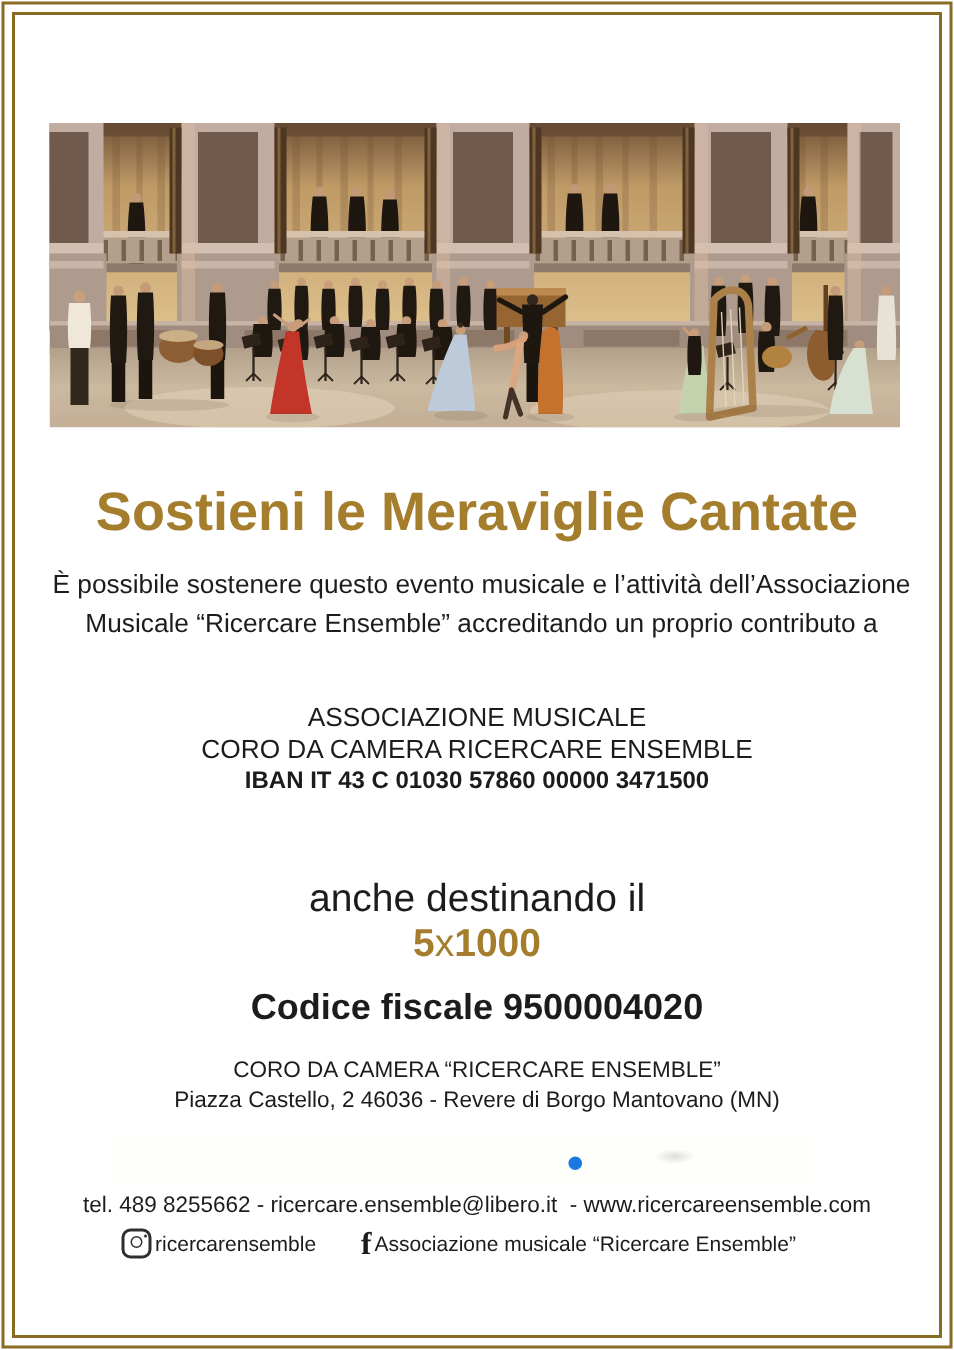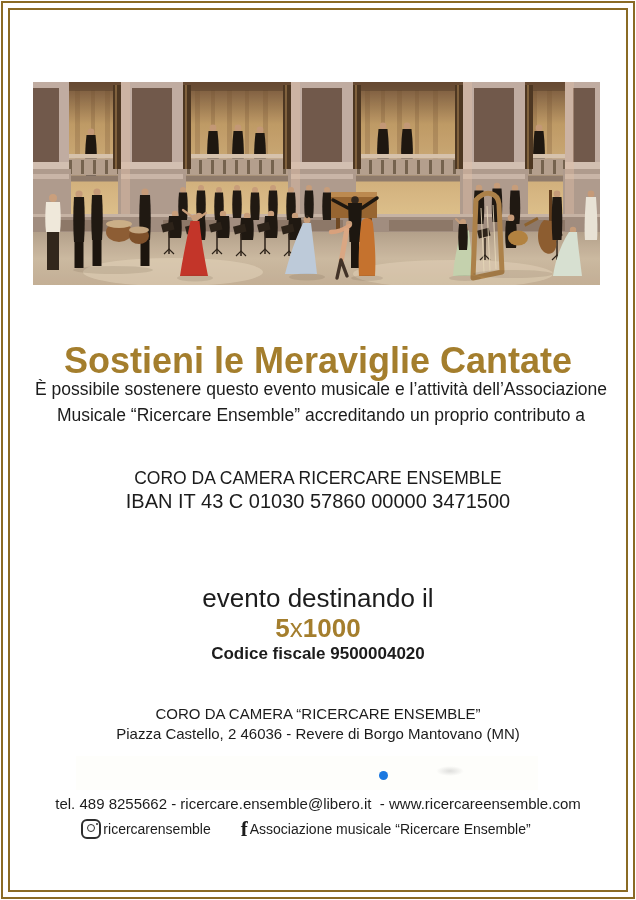--- a/index.html
+++ b/index.html
@@ -9,35 +9,35 @@
     color:var(--text,#1c1c1c); overflow:hidden;
   }
   .frame-outer { position:absolute; inset:1px; border:2px solid var(--border-gold,#8a6b24); pointer-events:none; }
   .frame-inner { position:absolute; inset:8px; border:2px solid var(--border-gold,#8a6b24); pointer-events:none; }
 
   .hero { position:absolute; left:33px; top:82px; width:567px; height:203px; margin:0; }
   .hero svg { display:block; width:100%; height:100%; }
 
   .title {
     position:absolute; left:0; top:319px; width:100%; text-align:center;
-    font-size:36px; line-height:44px; font-weight:700; color:var(--gold,#a47e2d);margin-top:20px;
+    font-size:36px; line-height:44px; font-weight:700; color:var(--gold,#a47e2d);
   }
   .intro { position:absolute; left:0; top:373px; width:100%; text-align:center;
     font-size:17.5px; line-height:26px; margin:3px; }
   .intro span { display:block; white-space:nowrap; }
 
   .bank { position:absolute; left:0; top:468px; width:100%; text-align:center;
     font-size:17.5px; line-height:20.5px; }
-  .bank .iban { font-size:20px; line-height:24px; font-weight:400; }
+  .bank .iban { font-size:16px; line-height:24px; font-weight:700; }
 
   .cinque { position:absolute; left:0; top:583px; width:100%; text-align:center; }
   .cinque .lead   { font-size:26px; line-height:31px; }
   .cinque .value  { font-size:26px; line-height:28px; font-weight:700; color:var(--gold,#a47e2d); }
   .cinque .value .x { font-weight:400; }
-  .cinque .codice { font-size:17px; line-height:24px; font-weight:700; }
+  .cinque .codice { font-size:24px; line-height:24px; font-weight:700;margin-top:18px; }
 
   .address { position:absolute; left:0; top:704px; width:100%; text-align:center;
     font-size:15px; line-height:20px; }
 
   .whitebox { position:absolute; left:76px; top:756px; width:462px; height:34px; background:#fefefb; }
   .whitebox .smudge { position:absolute; left:360px; top:10px; width:28px; height:10px;
     background:radial-gradient(ellipse at center, rgba(140,140,140,0.28), rgba(140,140,140,0) 70%); }
   .whitebox .dot { position:absolute; left:303px; top:15px; width:9px; height:9px;
     border-radius:50%; background:var(--blue-dot,#1a78e0); }
 
@@ -510,26 +510,27 @@
   </figure>
 
   <div class="title">Sostieni le Meraviglie Cantate</div>
 
   <p class="intro">
     <span>È possibile sostenere questo evento musicale e l’attività dell’Associazione</span>
     <span>Musicale “Ricercare Ensemble” accreditando un proprio contributo a</span>
   </p>
 
   <div class="bank">
+    <div>ASSOCIAZIONE MUSICALE</div>
     <div>CORO DA CAMERA RICERCARE ENSEMBLE</div>
     <div class="iban">IBAN IT 43 C 01030 57860 00000 3471500</div>
   </div>
 
   <div class="cinque">
-    <div class="lead">evento destinando il</div>
+    <div class="lead">anche destinando il</div>
     <div class="value"><b>5</b><span class="x">x</span><b>1000</b></div>
     <div class="codice">Codice fiscale 9500004020</div>
   </div>
 
   <div class="address">
     <div>CORO DA CAMERA “RICERCARE ENSEMBLE”</div>
     <div>Piazza Castello, 2 46036 - Revere di Borgo Mantovano (MN)</div>
   </div>
 
   <div class="whitebox">

